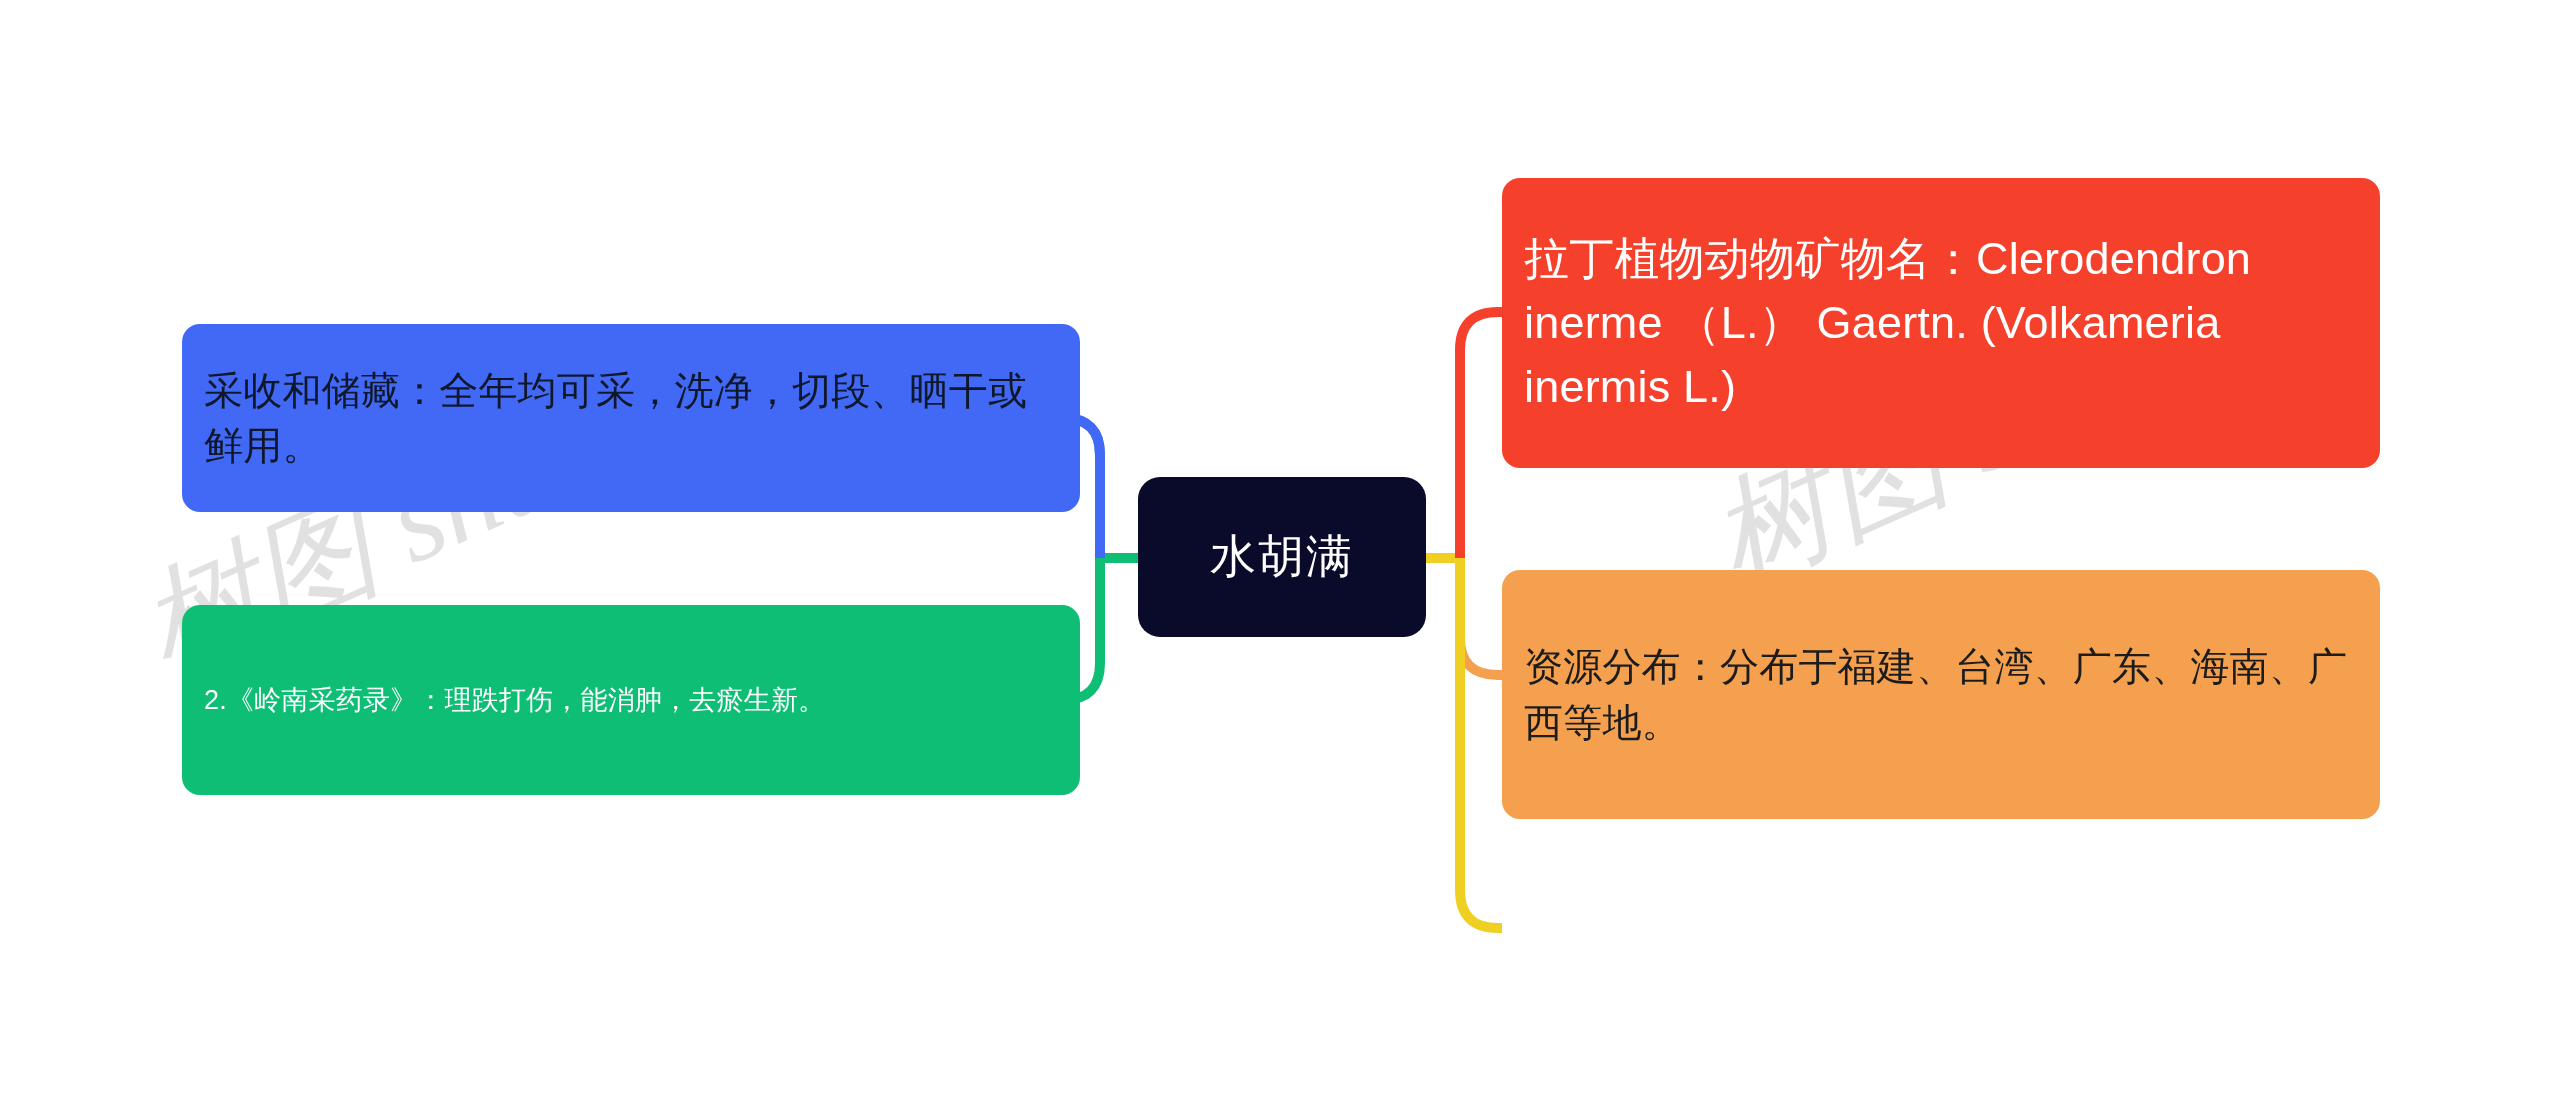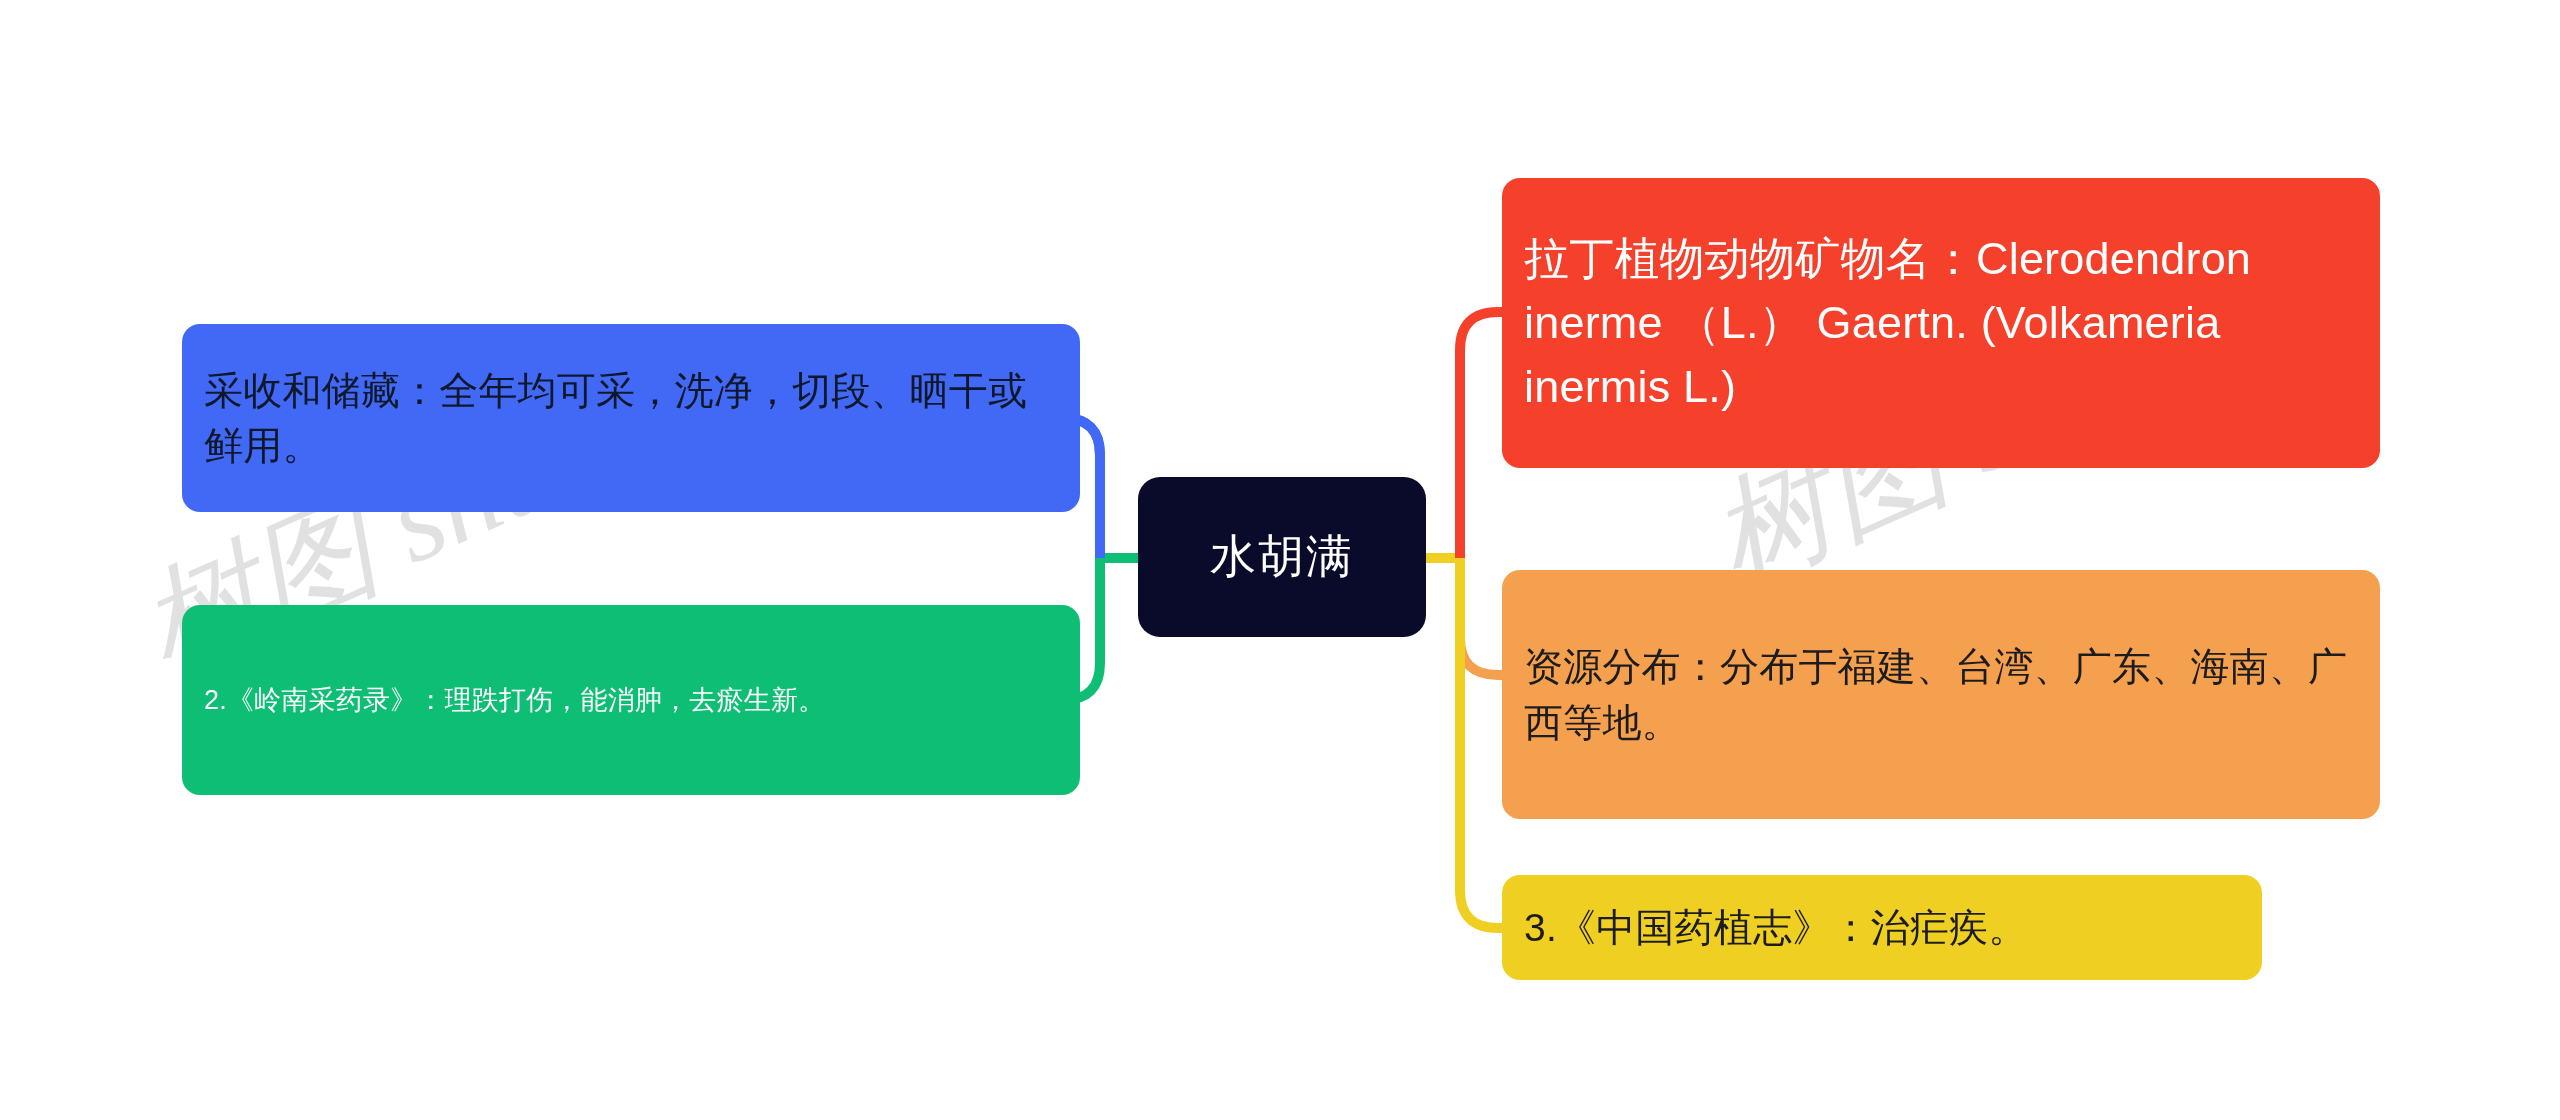--- a/index.html
+++ b/index.html
@@ -163,17 +163,14 @@
   </div>
 
   <div class="node" id="node-latin">
     <span class="node-text">拉丁植物动物矿物名：Clerodendron inerme （L.） Gaertn. (Volkameria inermis L.)</span>
   </div>
 
   <div class="node" id="node-distribution">
     <span class="node-text">资源分布：分布于福建、台湾、广东、海南、广西等地。</span>
   </div>
 
-  <div class="node" id="node-zhongguo">
-    <span class="node-text">3.《中国药植志》：治疟疾。</span>
-  </div>
 
 </div>
 
 </body></html>

